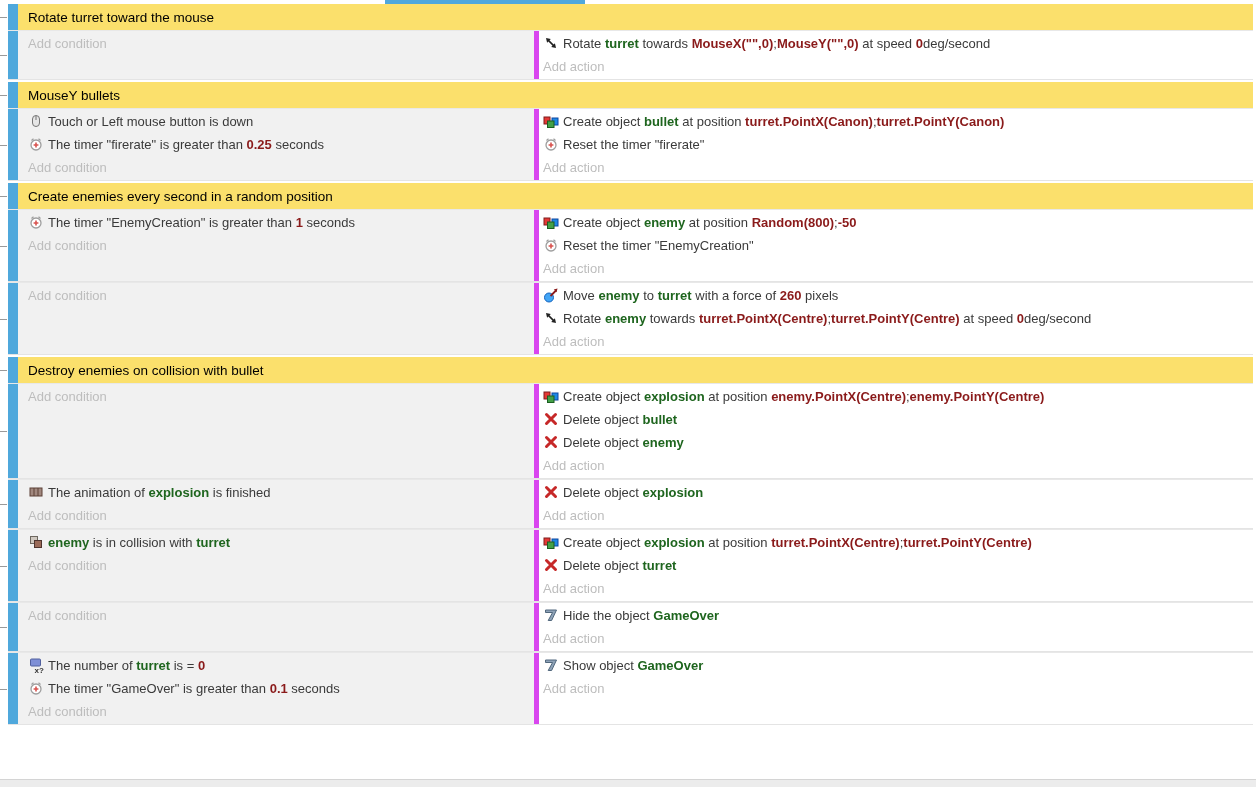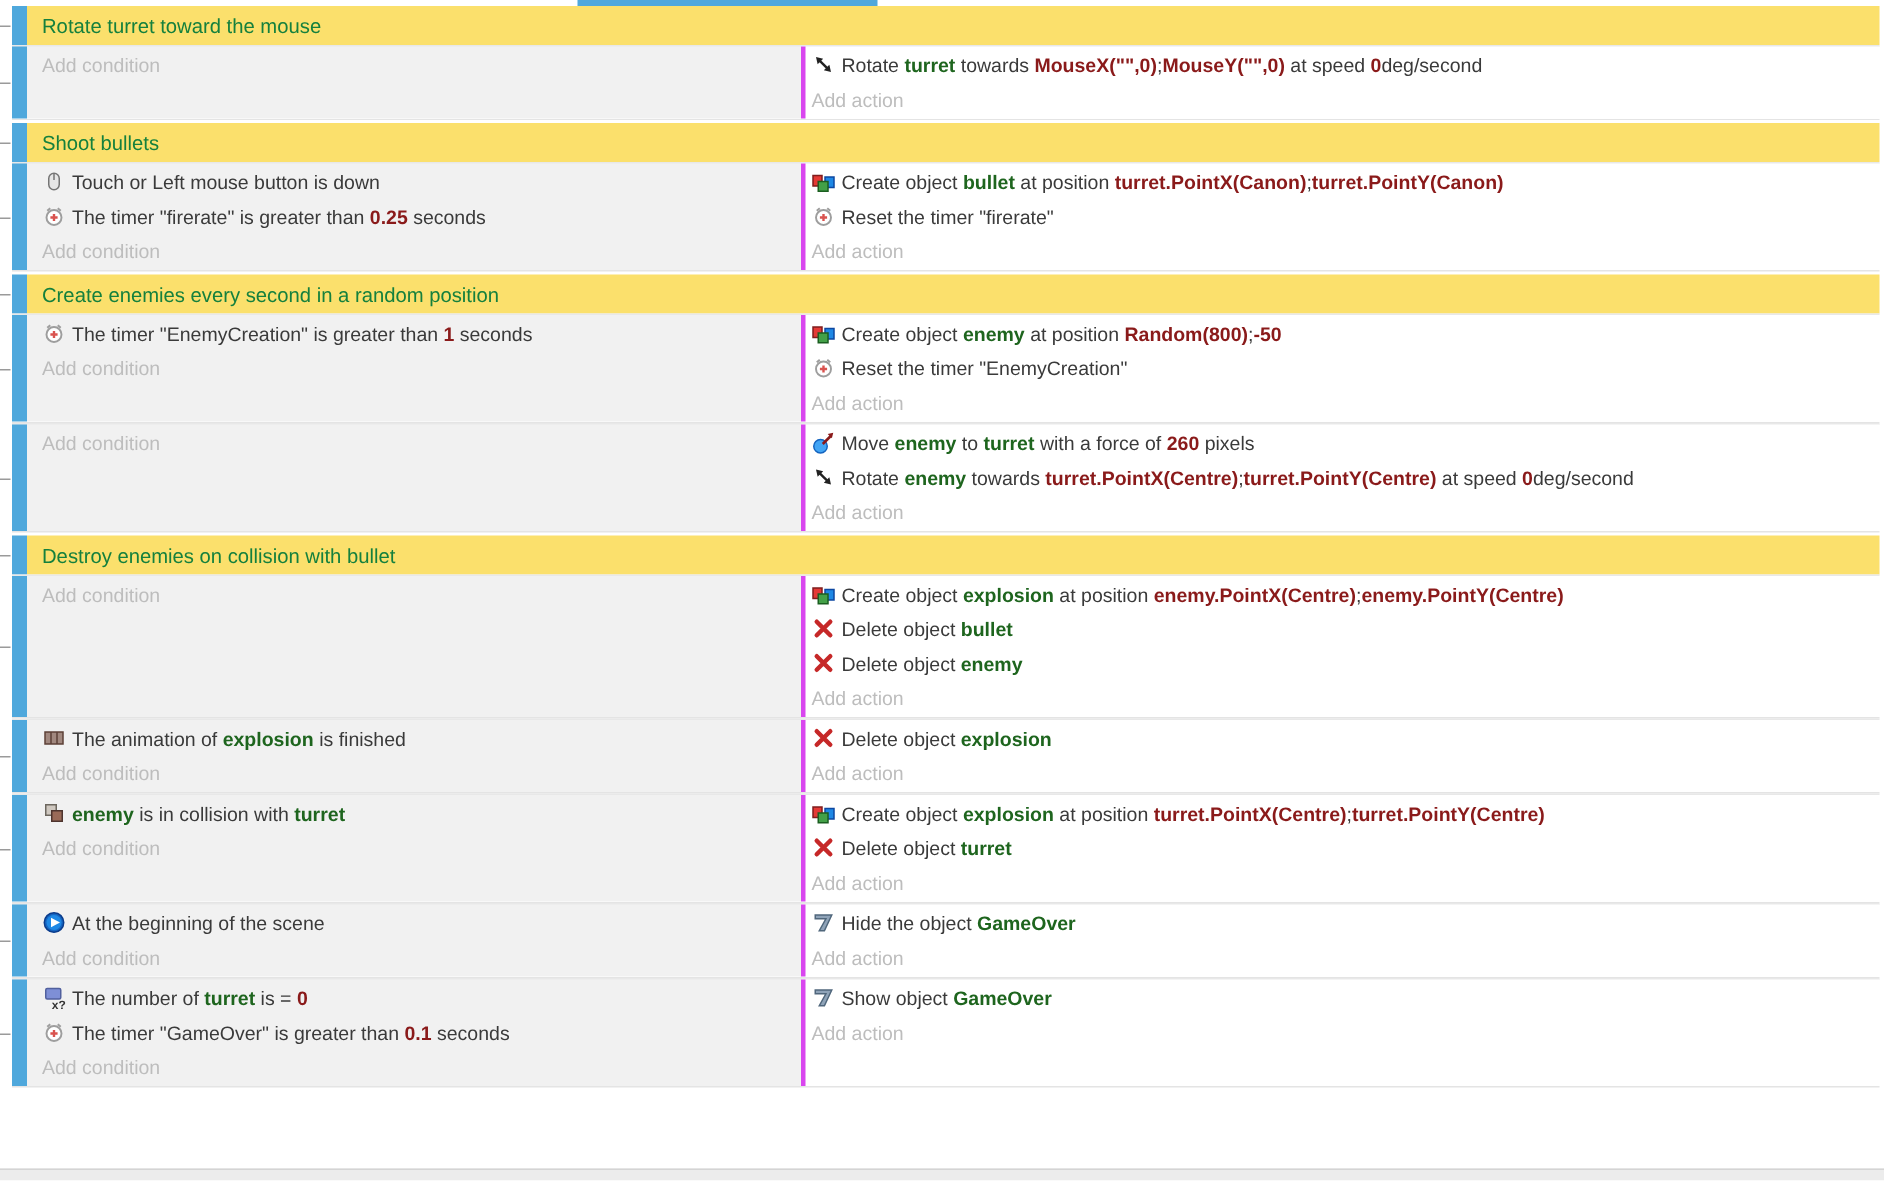--- a/index.html
+++ b/index.html
@@ -12,25 +12,25 @@
     width:1256px;height:787px;overflow:hidden;position:relative;
     background:#ffffff;font-family:"Liberation Sans",sans-serif;
   }
   #topbar{position:absolute;left:385px;top:0;width:200px;height:4px;background:var(--bar);z-index:5;}
   #sheet{width:1253px;padding-top:4px;background:#ffffff;}
   .block{display:flex;position:relative;margin-left:8px;margin-bottom:2px;}
   .block .tick{position:absolute;left:-8px;top:50%;width:7px;height:1px;background:#9a9a9a;}
   .bar{width:10px;flex:none;background:var(--bar);}
   .header{margin-top:3px;margin-bottom:1px;}
   #sheet .header:first-child{margin-top:0;}
-  .htext{flex:1;background:var(--yellow);padding:6px 10px 5px 10px;font-size:13.5px;color:#15803d;}
+  .htext{flex:1;background:var(--yellow);padding:6px 10px 5px 10px;font-size:13.5px;color:#000000;}
   .event{box-shadow:0 1px 0 #e4e4e4, 0 -1px 0 #e8e8e8;}
   .cell{padding:1px 8px 1px 10px;}
   .conds{width:516px;flex:none;background:var(--condbg);}
-  .acts{flex:1;background:#fff;border-left:3px solid #d946ef;padding-left:4px;}
+  .acts{flex:1;background:#fff;border-left:5px solid #d946ef;padding-left:4px;}
   .line{line-height:23px;font-size:13px;color:#3a3a3a;white-space:nowrap;}
   .line .ic{display:inline-block;width:20px;}
   .line .ic svg{vertical-align:-3px;}
   .obj{font-weight:bold;color:var(--obj);}
   .expr{font-weight:bold;color:var(--expr);}
   .ph{color:var(--ph);}
   #bottomstrip{position:absolute;left:0;right:0;top:779px;bottom:0;background:#ececec;border-top:1px solid #d4d4d4;}
 </style>
 </head>
 <body>
@@ -53,21 +53,21 @@
               <line x1="4.4" y1="4.4" x2="11.6" y2="11.6" stroke="#222" stroke-width="1.6"></line>
               <polygon points="3,3 7.8,4.1 4.1,7.8" fill="#222"></polygon>
               <polygon points="13,13 8.2,11.9 11.9,8.2" fill="#222"></polygon>
             </svg></span><span><span>Rotate </span><span class="obj">turret</span><span> towards </span><span class="expr">MouseX("",0)</span><span>;</span><span class="expr">MouseY("",0)</span><span> at speed </span><span class="expr">0</span><span>deg/second</span></span></div>
         <div class="line ph">Add action</div>
       </div>
   </div>
     <div class="block header">
     <div class="tick"></div>
     <div class="bar"></div>
-    <div class="htext">Shoot bullets</div>
+    <div class="htext">MouseY bullets</div>
   </div>
     <div class="block event">
     <div class="tick"></div>
     <div class="bar"></div>
     <div class="cell conds">
         <div class="line"><span class="ic"><svg width="16" height="16" viewBox="0 0 16 16">
               <rect x="4.5" y="2.5" width="7" height="11" rx="3.5" fill="#e6e6e6" stroke="#757575"></rect>
               <line x1="8" y1="3" x2="8" y2="7" stroke="#757575"></line>
             </svg></span><span><span>Touch or Left mouse button is down</span></span></div>
         <div class="line"><span class="ic"><svg width="16" height="16" viewBox="0 0 16 16">
@@ -204,25 +204,20 @@
         <div class="line"><span class="ic"><svg width="16" height="16" viewBox="0 0 16 16">
               <path d="M3.5 3.5 L12.5 12.5 M12.5 3.5 L3.5 12.5" stroke="#c62828" stroke-width="3" stroke-linecap="round"></path>
             </svg></span><span><span>Delete object </span><span class="obj">turret</span></span></div>
         <div class="line ph">Add action</div>
       </div>
   </div>
     <div class="block event">
     <div class="tick"></div>
     <div class="bar"></div>
     <div class="cell conds">
-        <div class="line"><span class="ic"><svg width="16" height="16" viewBox="0 0 16 16">
-              <circle cx="8" cy="8" r="6.5" fill="#1565c0" stroke="#0b3c8c"></circle>
-              <circle cx="8" cy="8" r="5" fill="#1e88e5"></circle>
-              <polygon points="6,4.8 12,8 6,11.2" fill="#fff"></polygon>
-            </svg></span><span><span>At the beginning of the scene</span></span></div>
         <div class="line ph">Add condition</div>
       </div>
     <div class="cell acts">
         <div class="line"><span class="ic"><svg width="16" height="16" viewBox="0 0 16 16">
               <path d="M2.5 3 H13.5 L8.6 13.5 H5.2 L9.6 5.5 H2.5 Z" fill="#8fa3b8" stroke="#50677c"></path>
             </svg></span><span><span>Hide the object </span><span class="obj">GameOver</span></span></div>
         <div class="line ph">Add action</div>
       </div>
   </div>
     <div class="block event">

